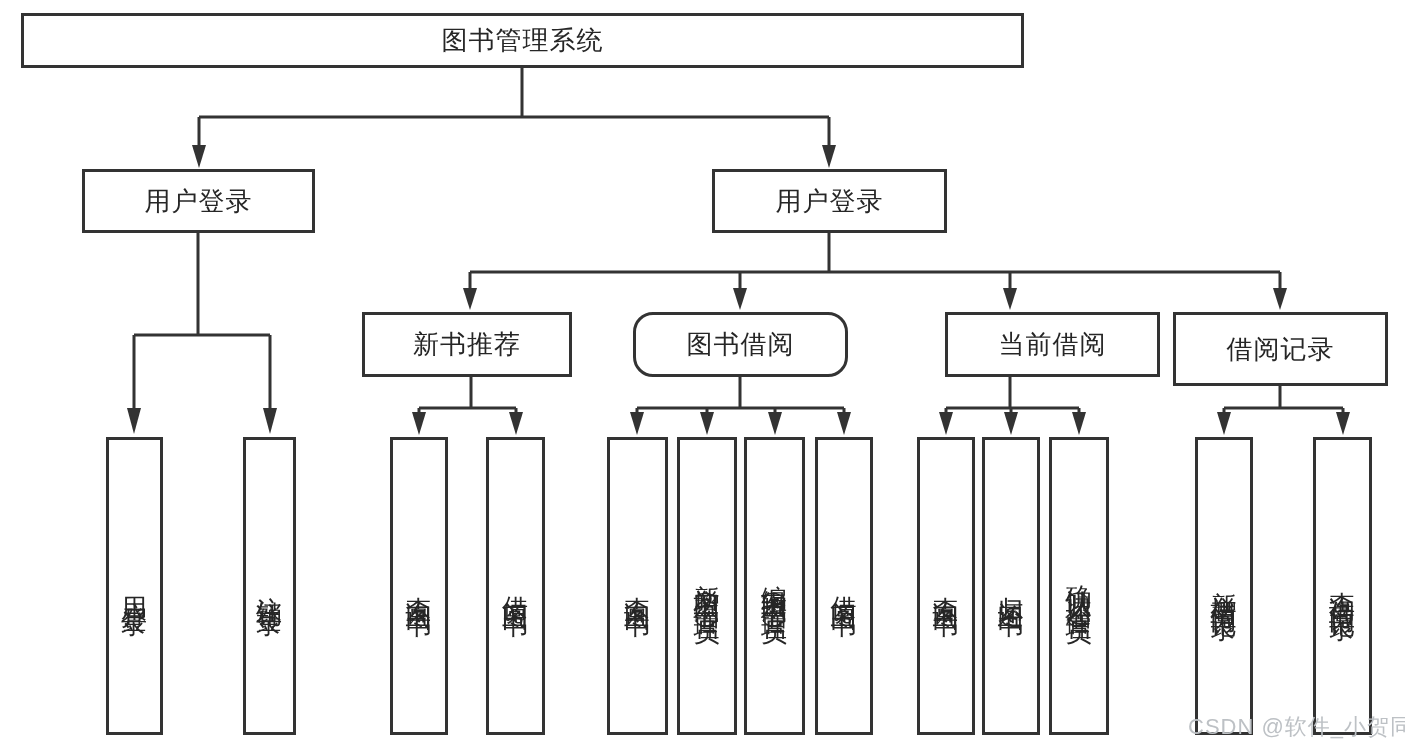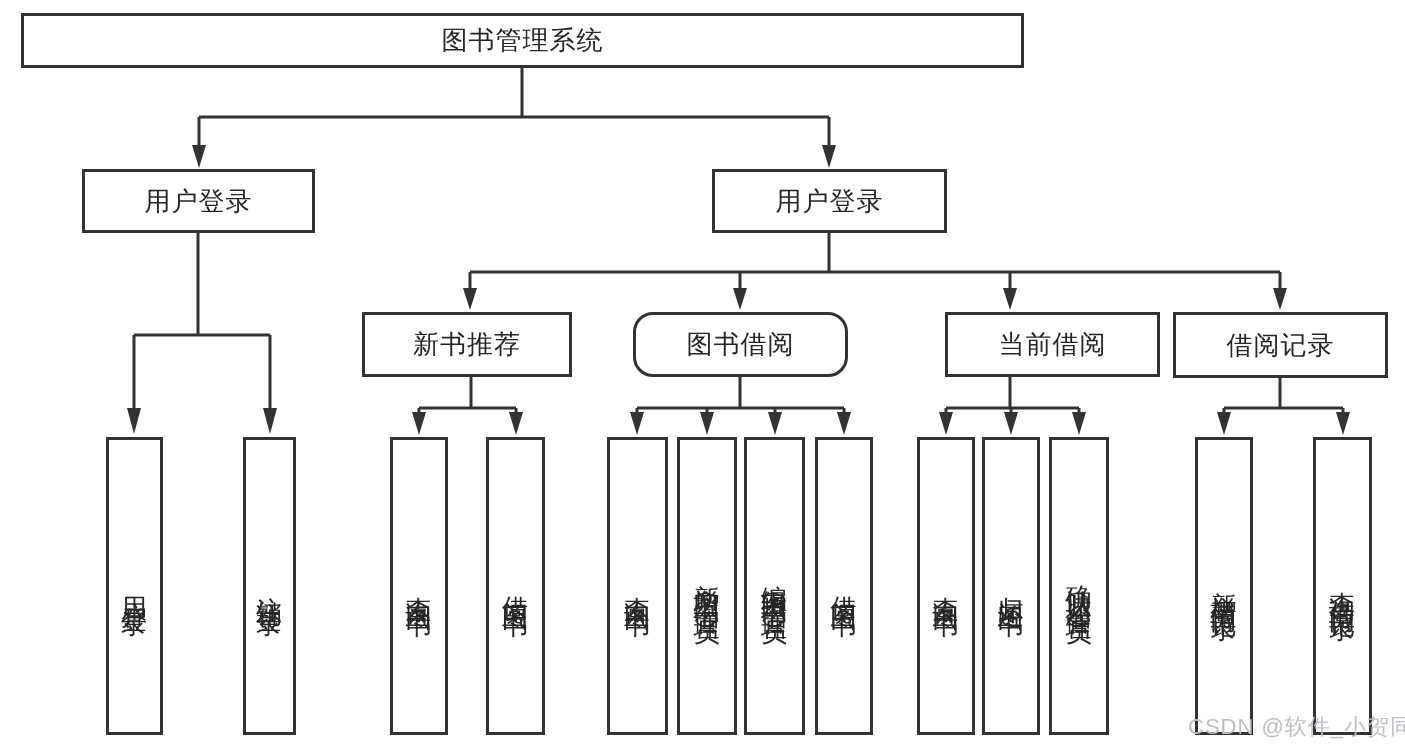--- a/index.html
+++ b/index.html
@@ -85,21 +85,21 @@
 
   <div class="hbox" style="left:362px;top:312px;width:210px;height:65px;">
     <span>新书推荐</span>
   </div>
   <div class="hbox" style="left:633px;top:312px;width:215px;height:65px;border-radius:20px;">
     <span>图书借阅</span>
   </div>
   <div class="hbox" style="left:945px;top:312px;width:215px;height:65px;">
     <span>当前借阅</span>
   </div>
-  <div class="hbox" style="left:1173px;top:312px;width:215px;height:66px;">
+  <div class="hbox" style="left:1173px;top:312px;width:215px;height:74px;">
     <span>借阅记录</span>
   </div>
 
   <div class="vbox" style="left:106px;width:57px;">
     <span class="vlabel">用户登录</span>
   </div>
   <div class="vbox" style="left:243px;width:53px;">
     <span class="vlabel">注销登录</span>
   </div>
 

